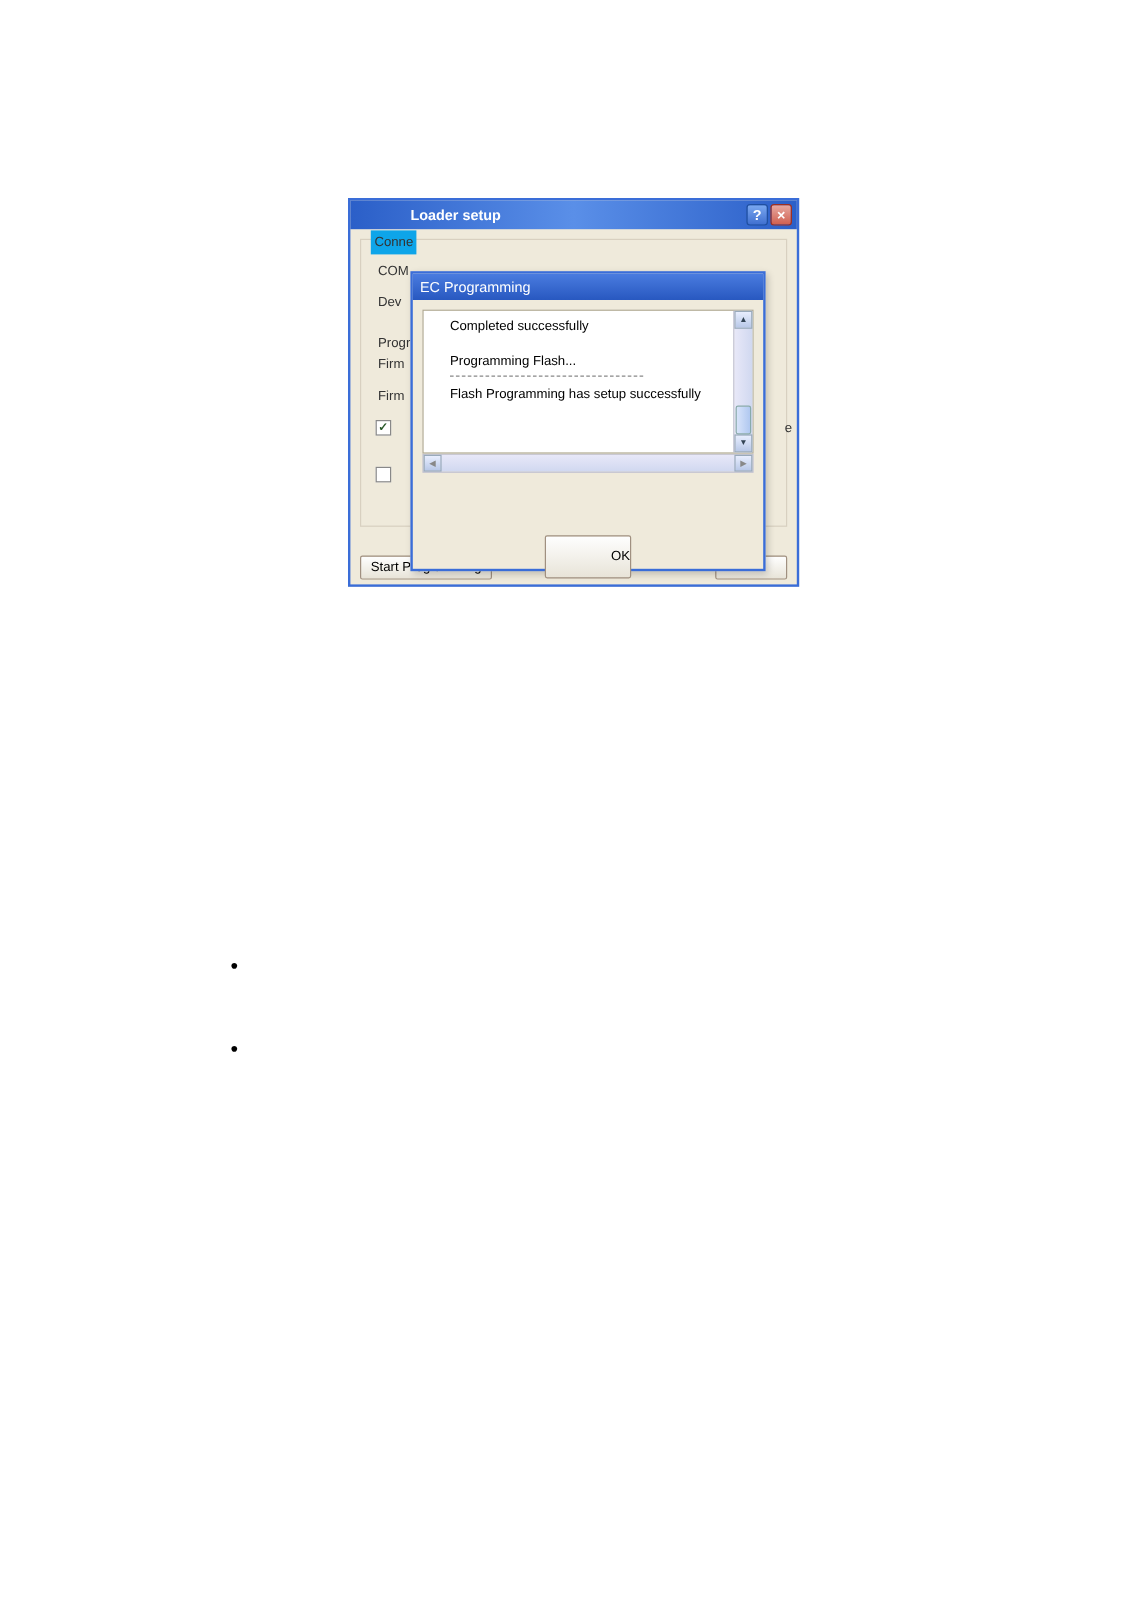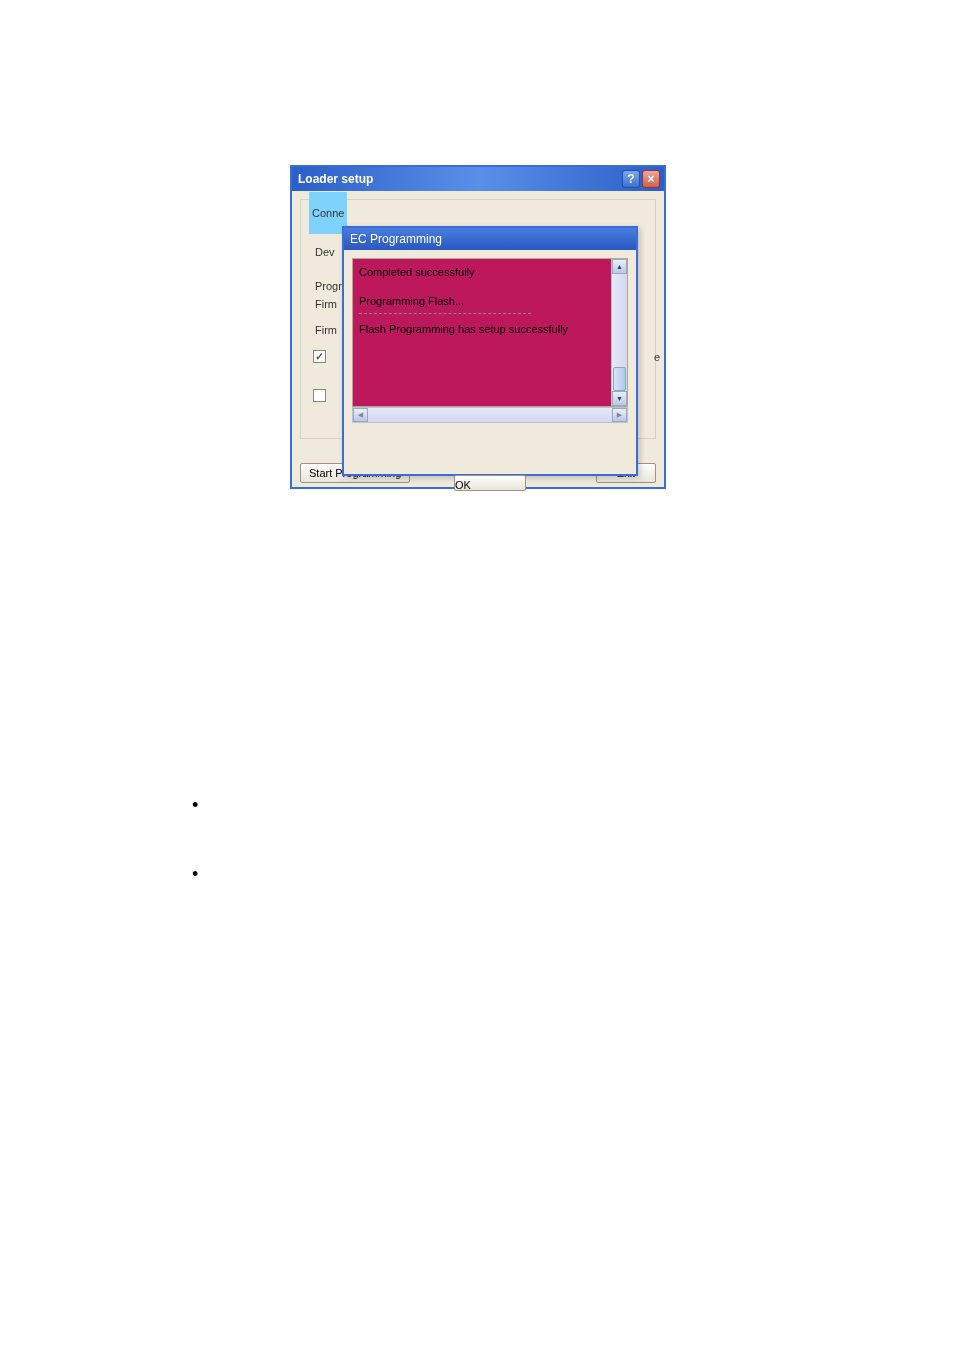--- a/index.html
+++ b/index.html
@@ -33,20 +33,21 @@
       color: #fff;
       display: flex;
       align-items: center;
       padding: 0 4px 0 6px;
       font-weight: bold;
       font-size: 12px;
     }
     
     .titlebar-title {
       flex: 1;
+      margin-left: 44px;
     }
     
     .titlebar-btn {
       width: 18px;
       height: 18px;
       margin-left: 2px;
       background: linear-gradient(to bottom, #e8a9a0, #d06050);
       border: 1px solid #a03020;
       border-radius: 3px;
       display: flex;
@@ -73,22 +74,22 @@
       border: 1px solid #d8d0c0;
       position: relative;
       padding: 10px 8px 8px 8px;
       margin-bottom: 8px;
     }
     
     .groupbox-title {
       position: absolute;
       top: -8px;
       left: 8px;
-      background: #7dd3fc;
-      padding: 15px 3px;
+      background: #0ea5e9;
+      padding: 4px 3px;
       color: #333;
       font-size: 11px;
     }
     
     .label-partial {
       color: #333;
       font-size: 11px;
       margin: 3px 0 6px 6px;
     }
     
@@ -175,24 +176,25 @@
     }
     
     .inner-body {
       padding: 8px;
       position: relative;
       height: calc(100% - 22px);
     }
     
     .text-area-wrap {
       border: 1px solid #b0a890;
-      background: #be185d;
-      height: 149px;
-      position: relative;
-      display: flex;
+      background: #ffffff;
+      height: 120px;
+      position: relative;
+      display: flex;
+      padding-left: 16px;
     }
     
     .text-area-content {
       flex: 1;
       padding: 4px 6px;
       font-size: 11px;
       color: #000;
       line-height: 1.7;
       overflow: hidden;
     }
@@ -266,27 +268,27 @@
     }
     
     .ok-btn-wrap {
       display: flex;
       justify-content: center;
       margin-top: 52px;
     }
     
     .ok-btn {
       width: 72px;
-      height: 16px;
+      height: 36px;
       background: linear-gradient(to bottom, #fefefe, #e8e4d8);
       border: 1px solid #a09080;
       border-radius: 2px;
       font-size: 11px;
       cursor: pointer;
-      text-align: left;
+      text-align: right;
       line-height: 18px;
     }
     
     .bullet-list {
       position: absolute;
       left: 192px;
       top: 795px;
       font-size: 18px;
     }
     

